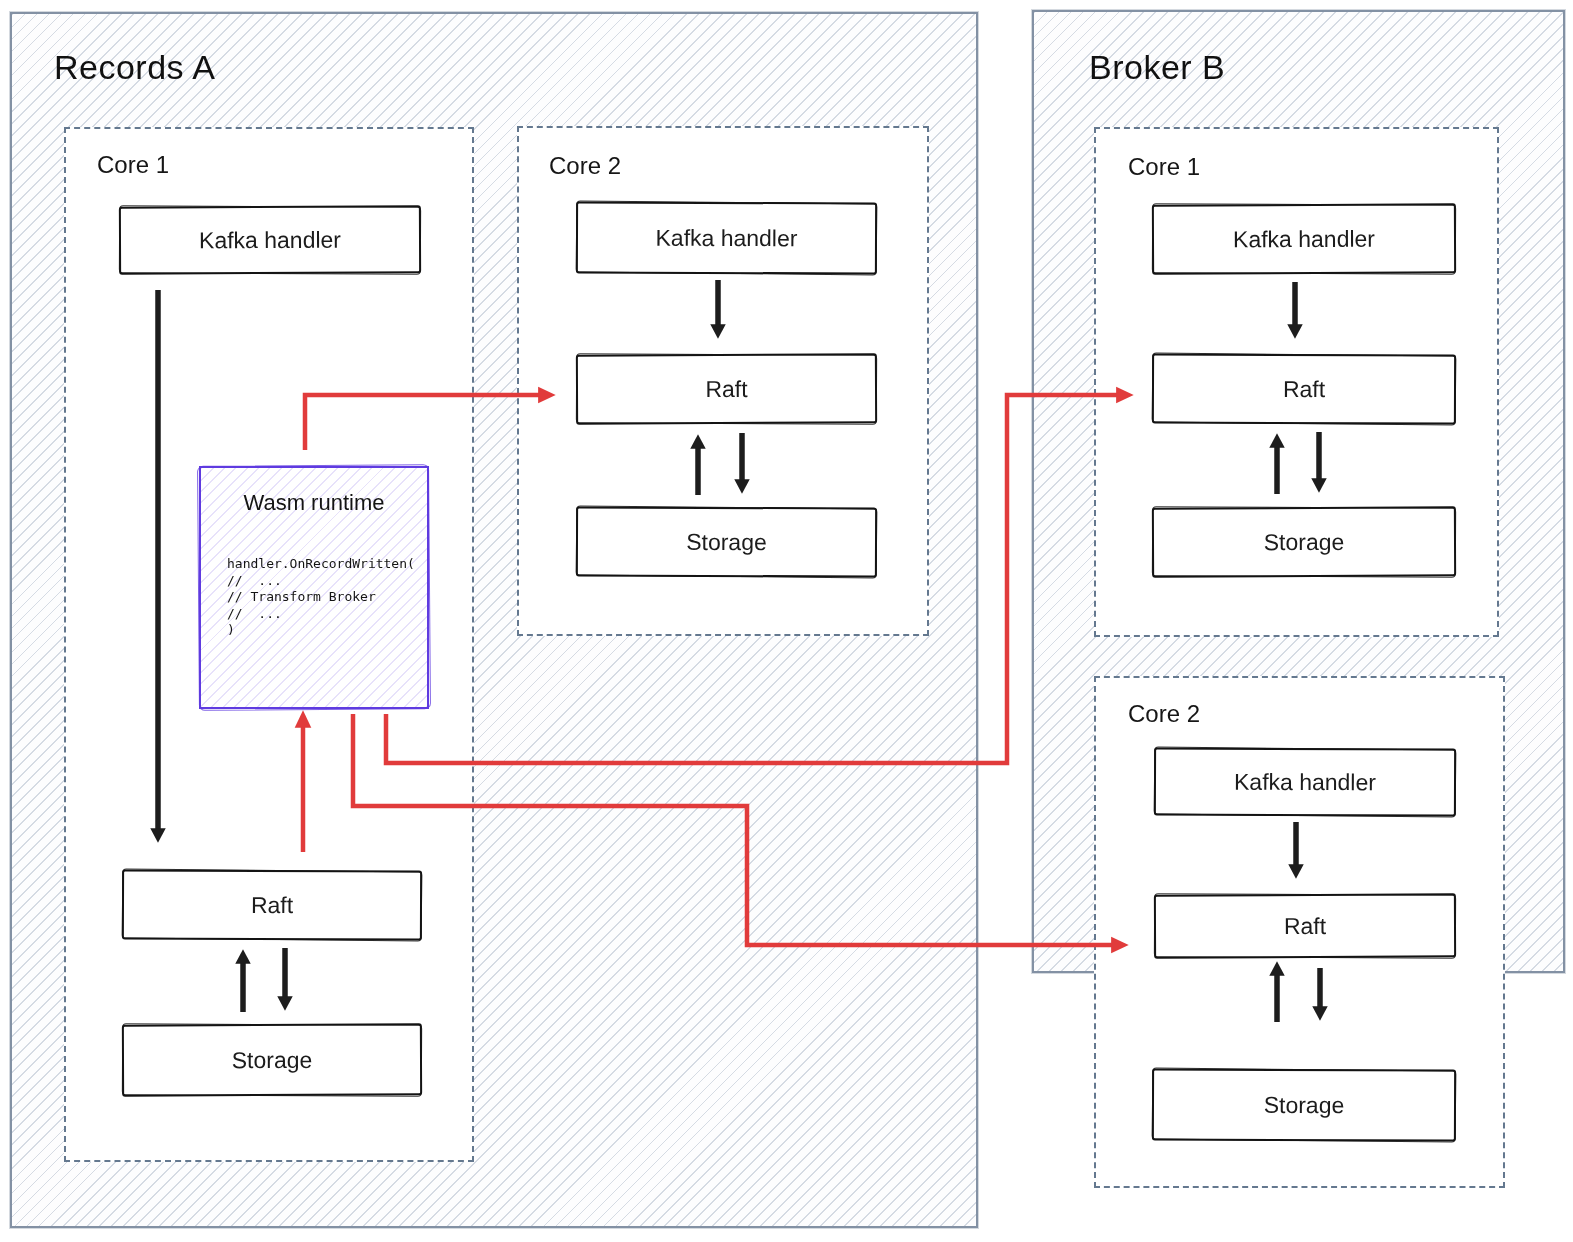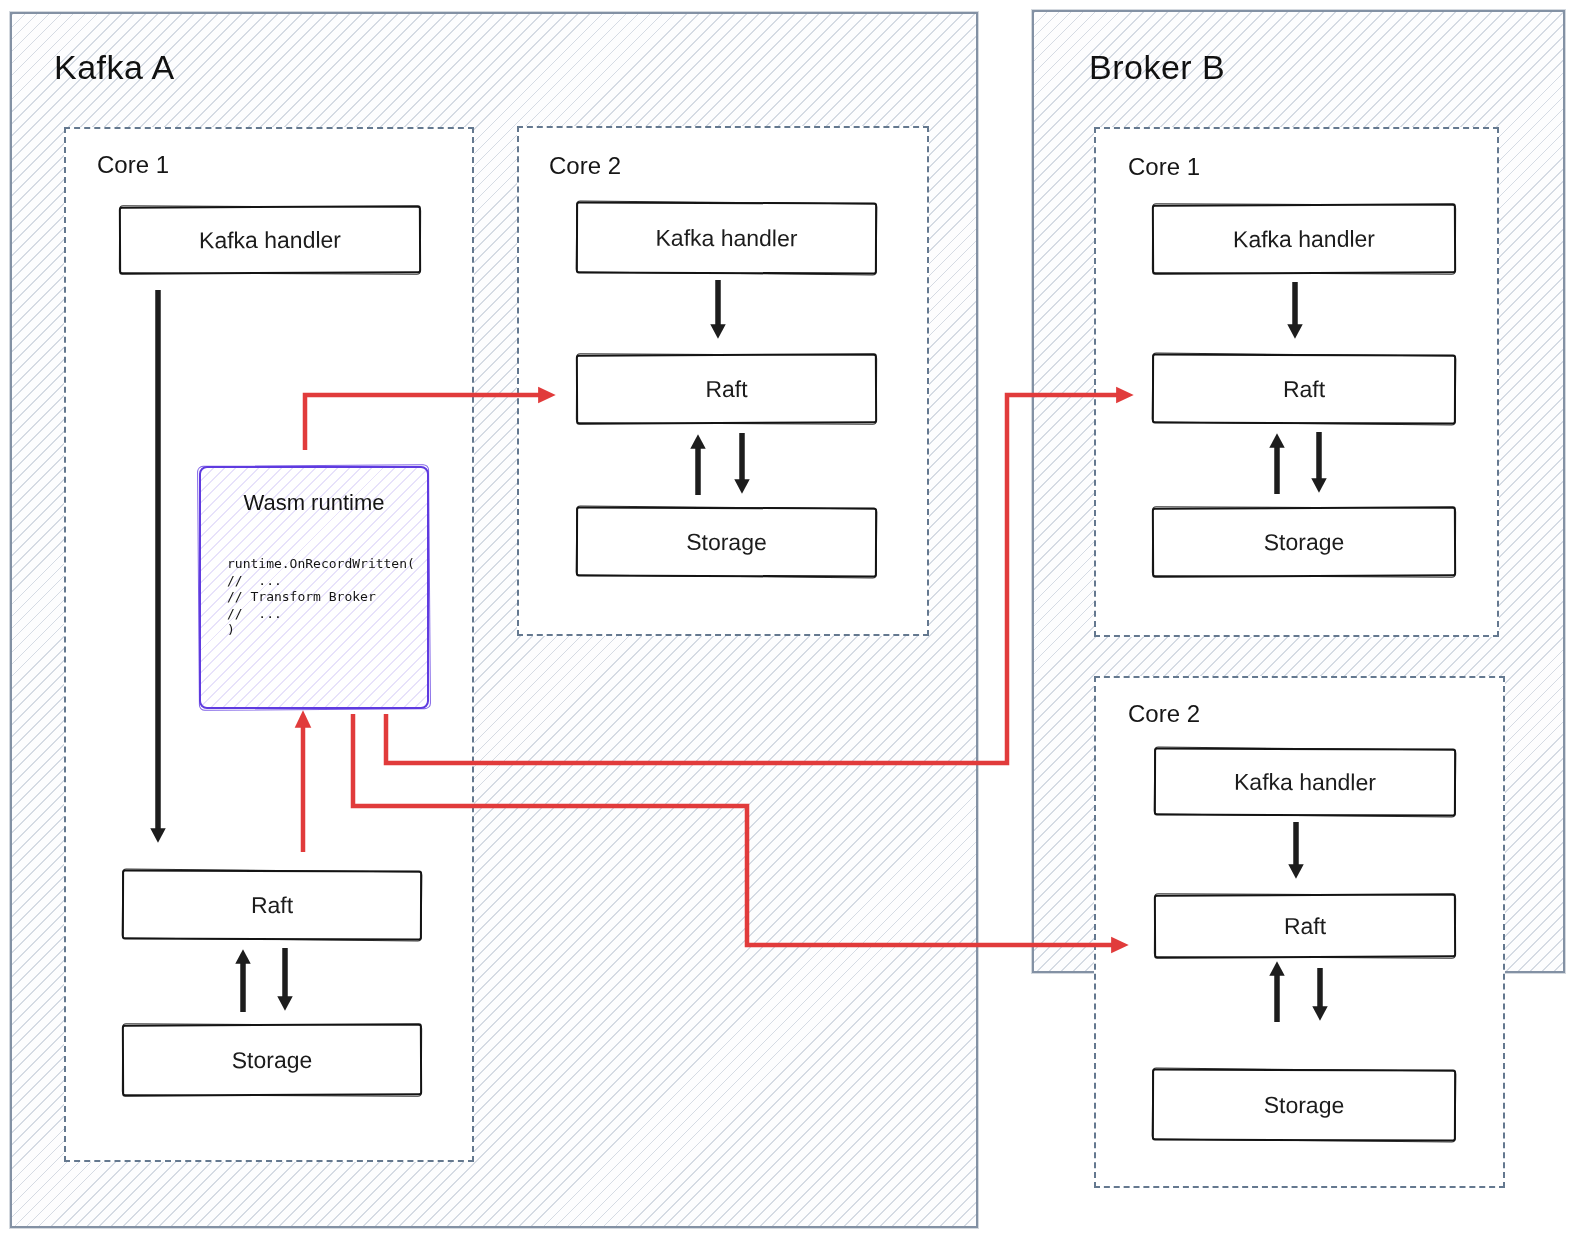--- a/index.html
+++ b/index.html
@@ -62,21 +62,21 @@
     transform:rotate(0.35deg);
     pointer-events:none;
   }
   .node.tilt-a{transform:rotate(-0.25deg);}
   .node.tilt-b{transform:rotate(0.2deg);}
   .node.tilt-a::after{transform:rotate(0.55deg);}
   
   .wasm{
     position:absolute;
     border:2.5px solid #5f3be0;
-    border-radius:8px;
+    border-radius:0;
     background:
       repeating-linear-gradient(135deg,
         rgba(95,59,224,0.15) 0px, rgba(95,59,224,0.15) 1.4px,
         transparent 1.4px, transparent 8px),
       #ffffff;
     box-sizing:border-box;
   }
   .wasm::after{
     content:"";
     position:absolute;inset:-3px;
@@ -106,33 +106,33 @@
     position:absolute;left:0;top:0;
     pointer-events:none;
   }
 </style>
 </head>
 <body>
 
 <div class="canvas">
 
   <div class="broker" style="left:10px;top:12px;width:968px;height:1216px;">
-    <div class="broker-title" style="left:42px;top:34px;">Kafka A</div>
+    <div class="broker-title" style="left:42px;top:34px;">Records A</div>
 
     <div class="core" style="left:52px;top:113px;width:410px;height:1035px;">
       <div class="core-title" style="left:31px;top:22px;">Core 1</div>
 
       <div class="node tilt-a" style="left:53px;top:77px;width:302px;height:68px;">
         <span>Kafka handler</span>
       </div>
 
       <div class="wasm" style="left:133px;top:337px;width:230px;height:243px;">
         <div class="wasm-title">Wasm runtime</div>
         <div class="wasm-code">
-          <div>runtime.OnRecordWritten(</div>
+          <div>handler.OnRecordWritten(</div>
           <div>//  ...</div>
           <div>// Transform Broker</div>
           <div>//  ...</div>
           <div>)</div>
         </div>
       </div>
 
       <div class="node tilt-b" style="left:56px;top:741px;width:300px;height:70px;">
         <span>Raft</span>
       </div>

